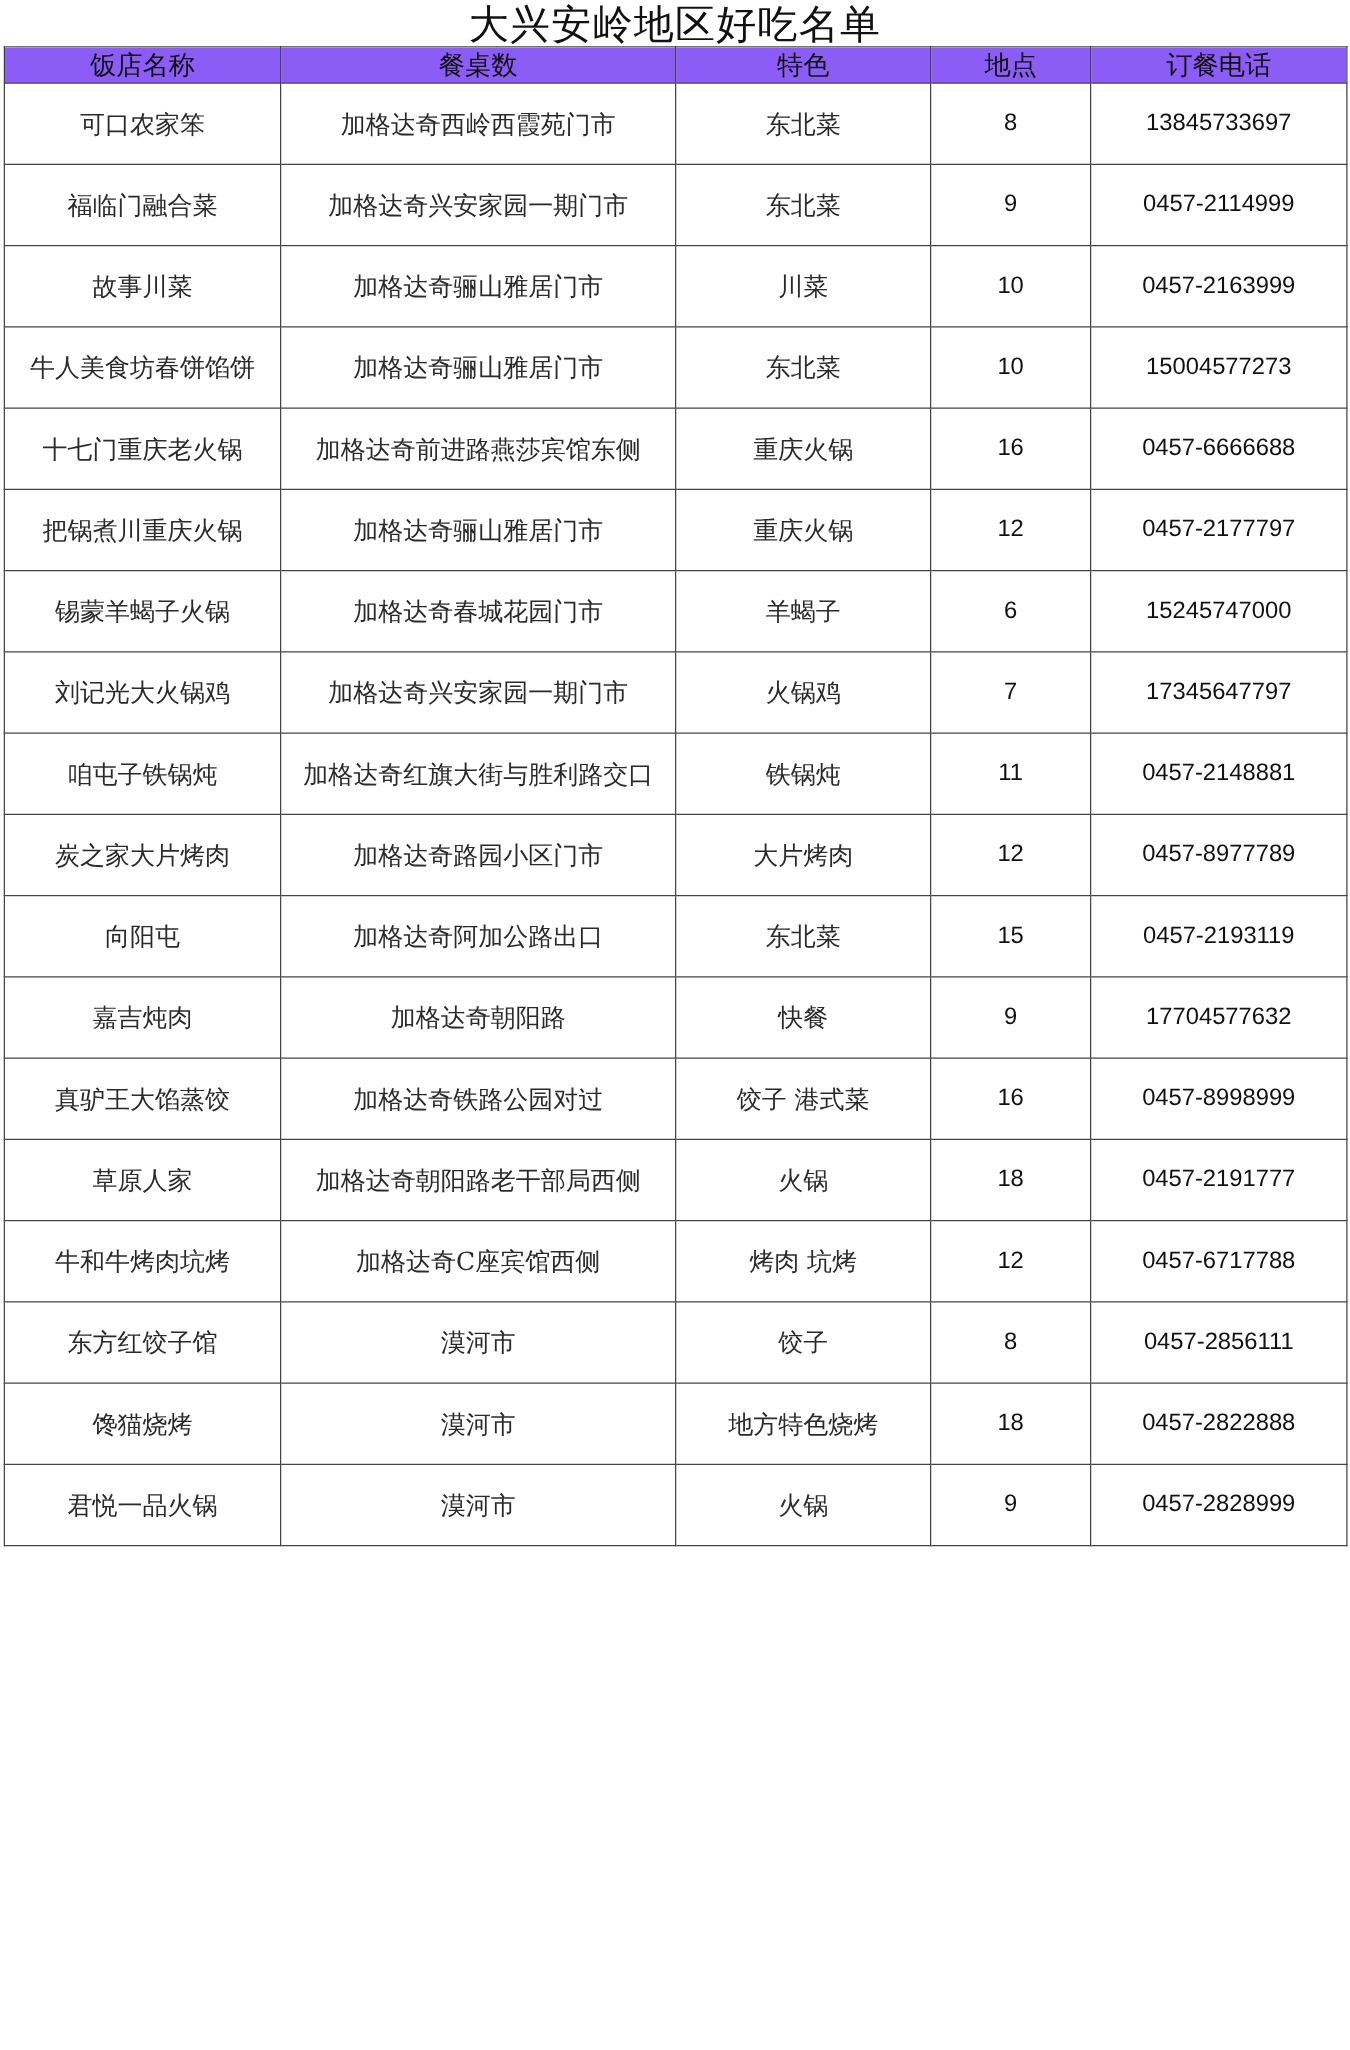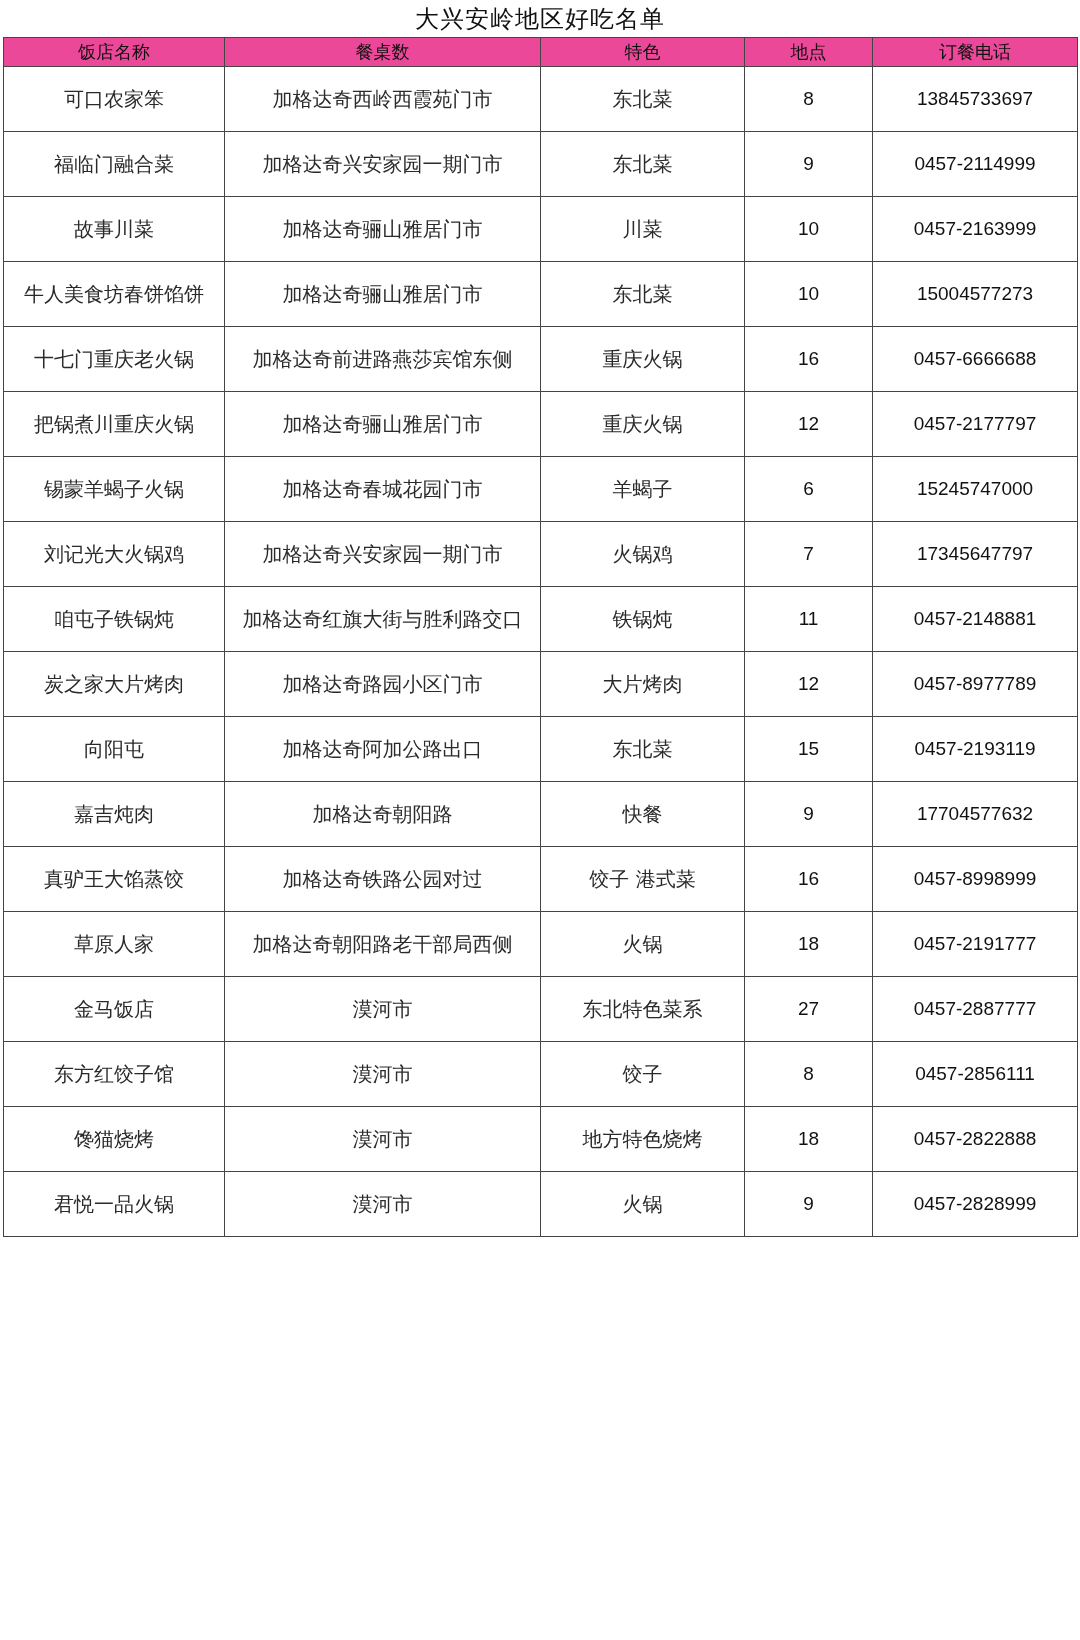--- a/index.html
+++ b/index.html
@@ -16,21 +16,21 @@
       color: #1a1a1a;
     }
     .title {
       position: absolute;
       left: 0;
       top: 0;
       width: 1080px;
       height: 38px;
       line-height: 38px;
       text-align: center;
-      font-size: 24px;
+      font-size: 32px;
       color: #111;
       letter-spacing: 1px;
     }
     table {
       position: absolute;
       left: 3px;
       top: 37px;
       width: 1074px;
       border-collapse: collapse;
       table-layout: fixed;
@@ -42,23 +42,23 @@
     col.c5 { width: 205px; }
     th, td {
       border: 1.5px solid #444;
       text-align: center;
       vertical-align: middle;
       padding: 0;
       white-space: nowrap;
       overflow: hidden;
     }
     th {
-      background: #ec4899;
+      background: #8b5cf6;
       height: 28px;
-      font-size: 18px;
+      font-size: 21px;
       font-weight: normal;
       color: #111;
     }
     td {
       height: 64px;
       font-size: 20px;
       color: #2a2a2a;
     }
     td.num {
       font-family: "Liberation Sans", "DejaVu Sans", sans-serif;
@@ -181,25 +181,25 @@
         <td class="num">0457-8998999</td>
       </tr>
       <tr>
         <td>草原人家</td>
         <td>加格达奇朝阳路老干部局西侧</td>
         <td>火锅</td>
         <td class="num">18</td>
         <td class="num">0457-2191777</td>
       </tr>
       <tr>
-        <td>金马饭店</td>
-        <td>漠河市</td>
-        <td>东北特色菜系</td>
-        <td class="num">27</td>
-        <td class="num">0457-2887777</td>
+        <td>牛和牛烤肉坑烤</td>
+        <td>加格达奇C座宾馆西侧</td>
+        <td>烤肉  坑烤</td>
+        <td class="num">12</td>
+        <td class="num">0457-6717788</td>
       </tr>
       <tr>
         <td>东方红饺子馆</td>
         <td>漠河市</td>
         <td>饺子</td>
         <td class="num">8</td>
         <td class="num">0457-2856111</td>
       </tr>
       <tr>
         <td>馋猫烧烤</td>

